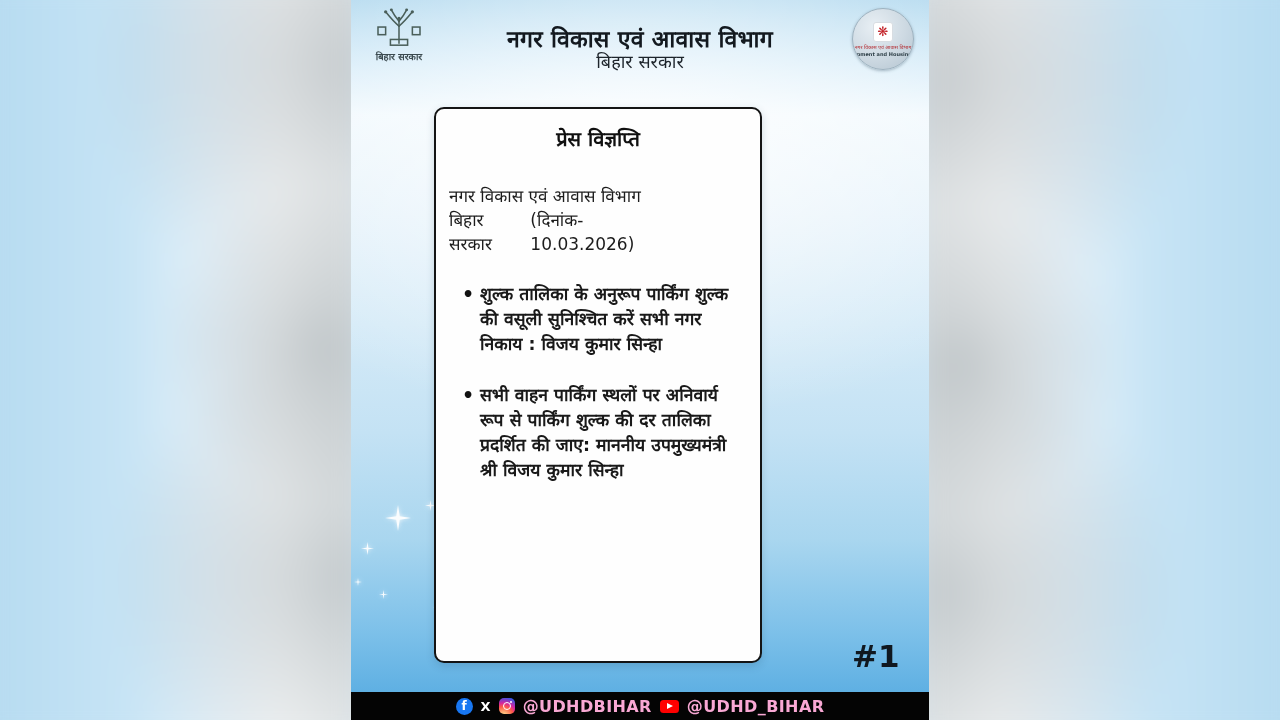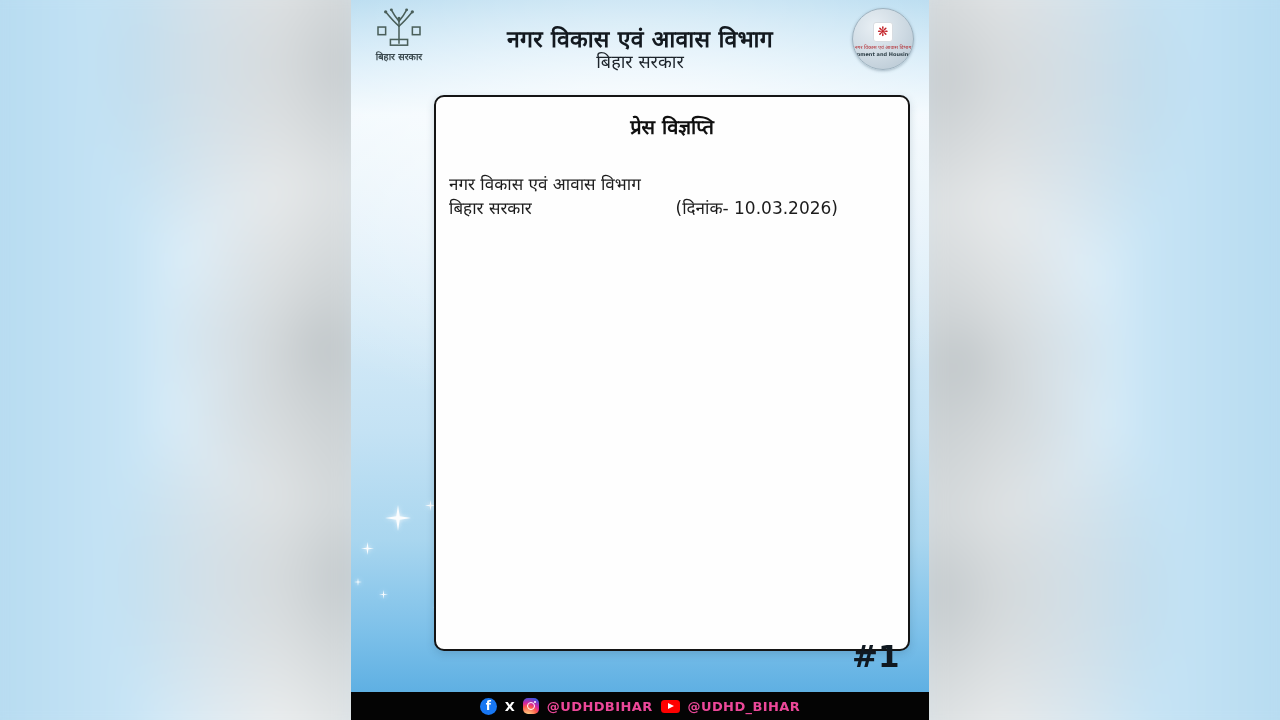--- a/index.html
+++ b/index.html
@@ -45,38 +45,38 @@
     display:flex;flex-direction:column;align-items:center;justify-content:center;text-align:center;overflow:hidden;}
   .seal-emblem{width:20px;height:20px;background:#fff;border:1px solid #d8dde2;border-radius:3px;
     display:flex;align-items:center;justify-content:center;color:#c22026;font-size:13px;line-height:1;}
   .seal-line-red{font-size:5px;color:#b32126;margin-top:2px;white-space:nowrap;}
   .seal-line-dark{font-size:5px;color:#2e3f47;margin-top:1px;white-space:nowrap;font-weight:700;}
 
   
   .sparkle{position:absolute;filter:drop-shadow(0 0 2px rgba(255,255,255,.9));opacity:.95;}
 
   
-  .press-card{position:absolute;left:83px;top:95px;width:476px;height:556px;background:#fefefe;
+  .press-card{position:absolute;left:83px;top:107px;width:328px;height:556px;background:#fefefe;
     border:2px solid #141414;border-radius:10px;box-shadow:0 3px 8px rgba(30,60,90,.18);
     padding:16px 0 0 0;color:#1c1c1c;}
   .press-title{text-align:center;font-size:20px;font-weight:800;color:#101010;}
   .press-meta{margin:32px 14px 0 13px;font-size:17px;line-height:24px;color:#1c1c1c;}
   .press-meta-row{display:flex;align-items:baseline;}
   .press-date{margin-left:auto;margin-right:56px;}
   .bullets{list-style:none;margin:26px 22px 0 26px;padding:0;}
   .bullets li{position:relative;padding-left:18px;margin-bottom:26px;
     font-size:17.5px;line-height:25px;font-weight:600;color:#191919;}
   .bullets li::before{content:"•";position:absolute;left:0;top:0;font-size:19px;color:#111;}
 
   .page-number{position:absolute;left:501px;top:638px;font-size:31px;font-weight:800;color:#101820;}
 
   
   .footer-bar{position:absolute;left:0;right:0;bottom:0;height:28px;background:#040404;
     display:flex;align-items:center;justify-content:center;gap:8px;}
-  .footer-bar .handle{color:#ec4899;font-size:13px;font-weight:700;letter-spacing:.4px;}
+  .footer-bar .handle{color:#f9a8d4;font-size:16px;font-weight:700;letter-spacing:.4px;}
   .fb-icon{width:17px;height:17px;border-radius:50%;background:#1877f2;color:#fff;
     display:flex;align-items:center;justify-content:center;font-size:12px;font-weight:700;line-height:1;}
   .x-icon{color:#fff;font-size:13px;font-weight:800;line-height:1;}
   .ig-icon{width:16px;height:16px;border-radius:5px;position:relative;
     background:radial-gradient(circle at 28% 115%, #fdf497 0%, #fd5949 45%, #d6249f 62%, #285aeb 92%);}
   .ig-icon::before{content:"";position:absolute;left:4px;top:4px;width:6px;height:6px;
     border:1.4px solid #fff;border-radius:50%;}
   .ig-icon::after{content:"";position:absolute;right:2.5px;top:2.5px;width:2px;height:2px;
     background:#fff;border-radius:50%;}
   .yt-icon{width:19px;height:13px;background:#f00;border-radius:3.5px;position:relative;}
@@ -149,20 +149,22 @@
     <div class="press-card">
       <div class="press-title">प्रेस विज्ञप्ति</div>
       <div class="press-meta">
         <div>नगर विकास एवं आवास विभाग</div>
         <div class="press-meta-row">
           <span>बिहार सरकार</span>
           <span class="press-date">(दिनांक- 10.03.2026)</span>
         </div>
       </div>
       <ul class="bullets">
+        <li>शुल्क तालिका के अनुरूप पार्किंग शुल्क की वसूली सुनिश्चित करें सभी नगर निकाय : विजय कुमार सिन्हा</li>
+        <li>सभी वाहन पार्किंग स्थलों पर अनिवार्य रूप से पार्किंग शुल्क की दर तालिका प्रदर्शित की जाए: माननीय उपमुख्यमंत्री श्री विजय कुमार सिन्हा</li>
       </ul>
     </div>
 
     <div class="page-number">#1</div>
 
     <div class="footer-bar">
       <span class="fb-icon">f</span>
       <span class="x-icon">X</span>
       <span class="ig-icon"></span>
       <span class="handle">@UDHDBIHAR</span>

